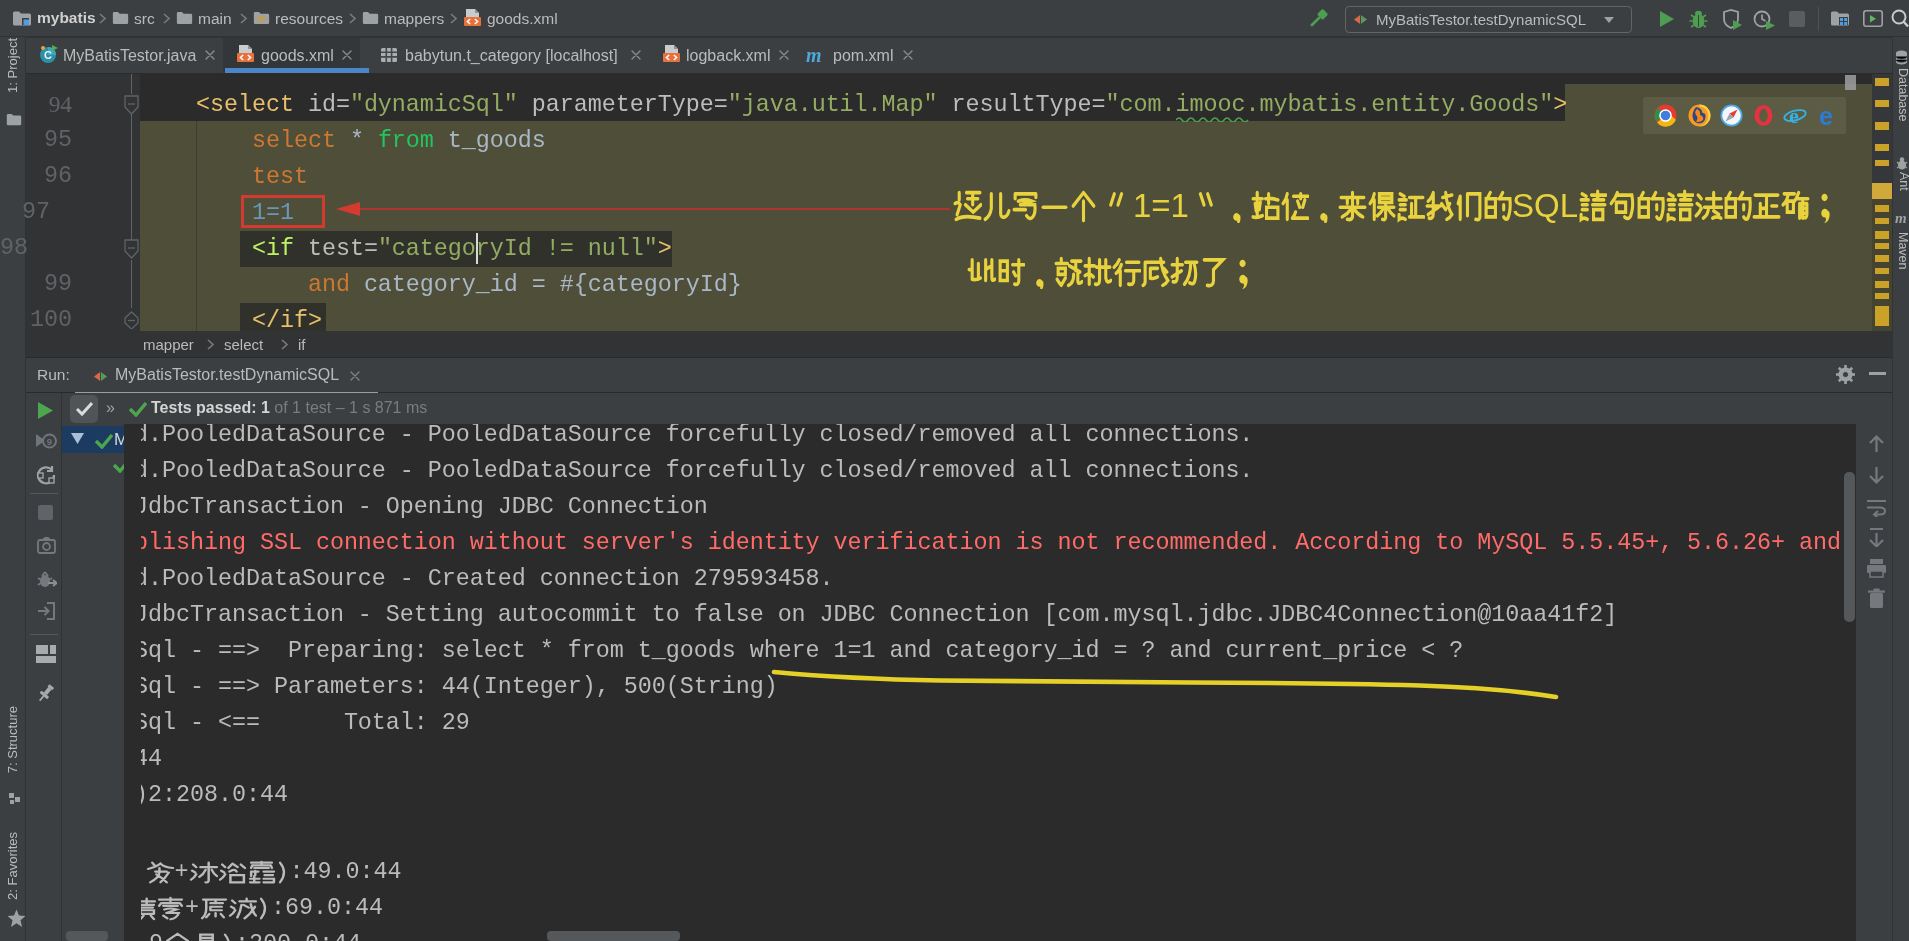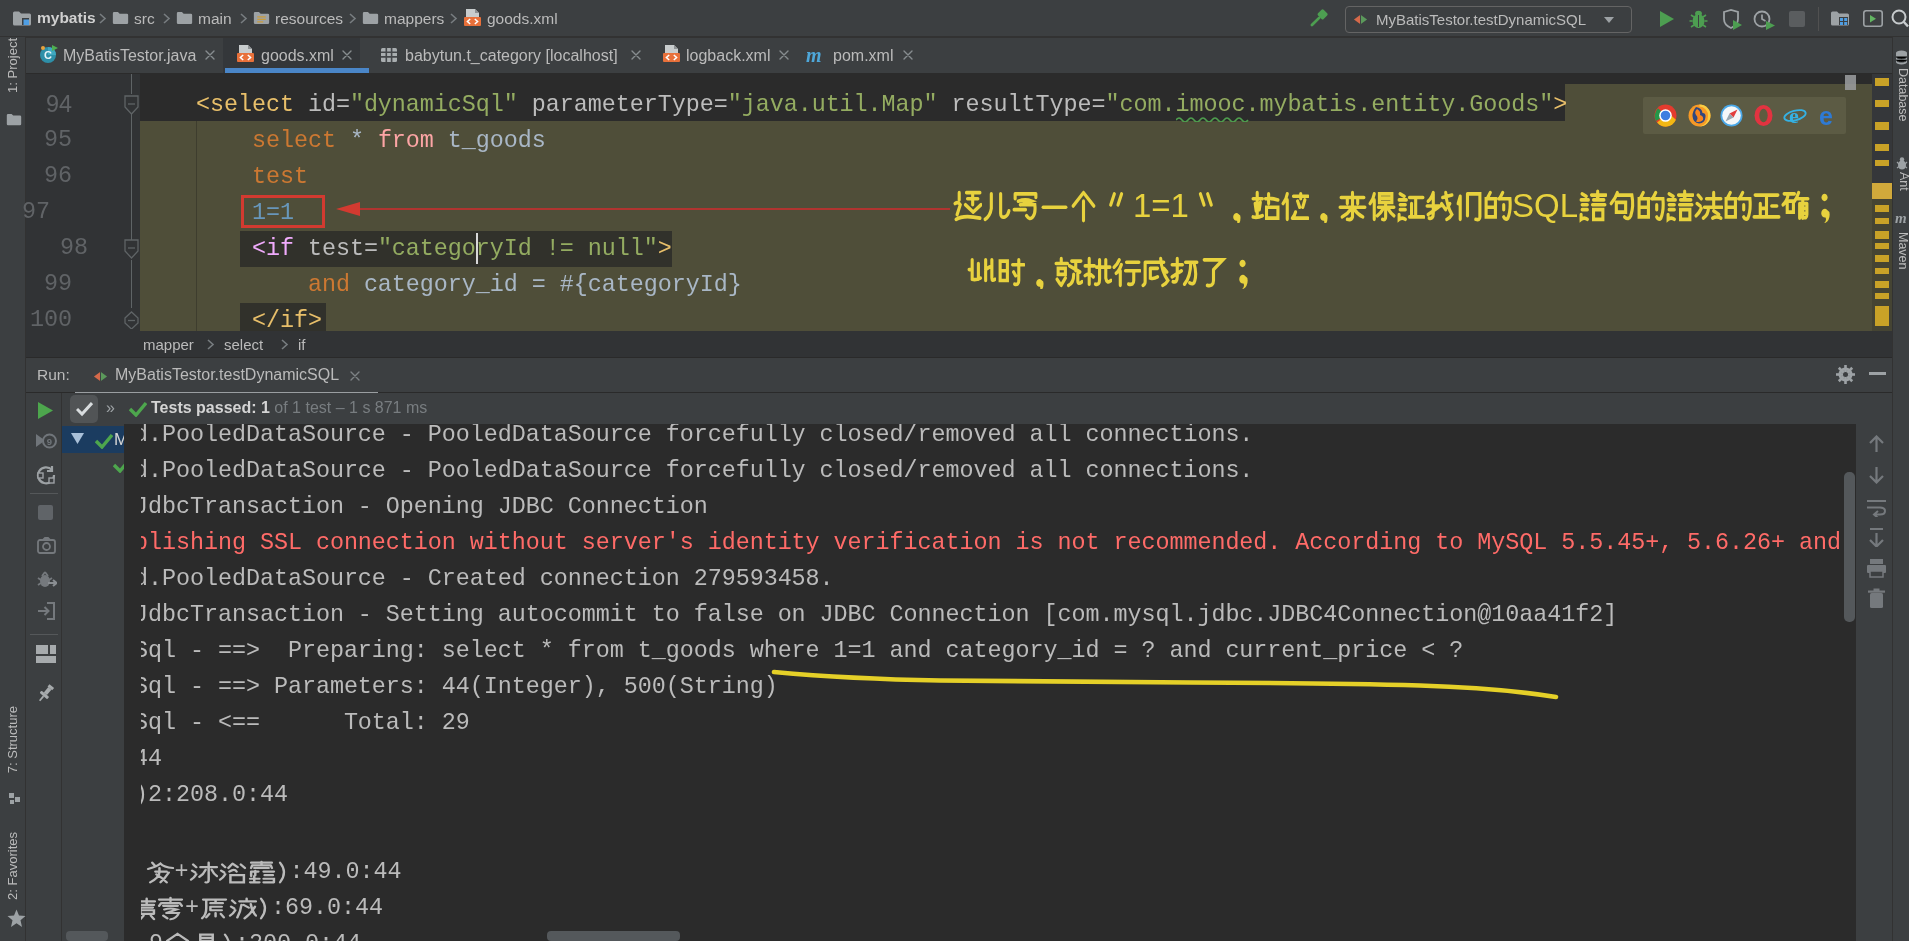--- a/index.html
+++ b/index.html
@@ -175,47 +175,47 @@
     <svg class="abs" style="left:7px;top:909px" width="19" height="19" viewBox="0 0 19 19">
       <path d="M9.5,0.5 L12,6.5 L18.5,7 L13.5,11.3 L15,18 L9.5,14.3 L4,18 L5.5,11.3 L0.5,7 L7,6.5 Z" fill="#9da2a5"></path>
     </svg>
     <div class="abs" style="left:26px;top:74px;width:114px;height:257px;background:#313335"></div>
     <div class="abs" style="left:140px;top:74px;width:1752px;height:257px;background:#2b2b2b"></div>
     <div class="abs" style="left:140px;top:84px;width:1752px;height:247px;background:#4f4e39"></div>
     <div class="abs" style="left:140px;top:74px;width:1425px;height:47px;background:#2b2b2b"></div>
     <div class="abs" style="left:196px;top:121px;width:1px;height:210px;background:#3e3d2e"></div>
     <div class="abs" style="left:240px;top:230.5px;width:432px;height:36px;background:#31312b"></div>
     <div class="abs" style="left:240px;top:302.5px;width:86px;height:28.5px;background:#31312b"></div>
-    <div class="abs" style="left:0;top:90.5px;width:72px;text-align:right;font-family:Liberation Sans, sans-serif;font-size:23.4px;color:#606366;letter-spacing:-0.045px">94</div>
+    <div class="abs" style="left:0;top:90.5px;width:72px;text-align:right;font-family:Liberation Serif, serif;font-size:23.4px;color:#606366;letter-spacing:-0.045px">94</div>
     <div class="abs" style="left:0;top:126.5px;width:72px;text-align:right;font-family:'Liberation Mono',monospace;font-size:23.4px;color:#606366;letter-spacing:-0.045px">95</div>
     <div class="abs" style="left:0;top:162.5px;width:72px;text-align:right;font-family:'Liberation Mono',monospace;font-size:23.4px;color:#606366;letter-spacing:-0.045px">96</div>
     <div class="abs" style="left:0;top:198.5px;width:72px;text-align:center;font-family:'Liberation Mono',monospace;font-size:23.4px;color:#606366;letter-spacing:-0.045px">97</div>
-    <div class="abs" style="left:16px;top:234.5px;width:72px;text-align:right;font-family:'Liberation Mono',monospace;font-size:23.4px;color:#606366;letter-spacing:-0.045px">98</div>
+    <div class="abs" style="left:0;top:234.5px;width:72px;text-align:left;font-family:'Liberation Mono',monospace;font-size:23.4px;color:#606366;letter-spacing:-0.045px">98</div>
     <div class="abs" style="left:0;top:270.5px;width:72px;text-align:right;font-family:'Liberation Mono',monospace;font-size:23.4px;color:#606366;letter-spacing:-0.045px">99</div>
     <div class="abs" style="left:0;top:306.5px;width:72px;text-align:right;font-family:'Liberation Mono',monospace;font-size:23.4px;color:#606366;letter-spacing:-0.045px">100</div>
     <svg class="abs" style="left:124px;top:94.5px" width="15" height="20" viewBox="0 0 15 20">
       <path d="M1,1 H14 V12 L7.5,19 L1,12 Z" fill="#313335" stroke="#5f6466" stroke-width="1.3"></path>
       <path d="M4,9 H11" stroke="#5f6466" stroke-width="1.3"></path>
     </svg>
     <svg class="abs" style="left:124px;top:238.5px" width="15" height="20" viewBox="0 0 15 20">
       <path d="M1,1 H14 V12 L7.5,19 L1,12 Z" fill="#313335" stroke="#5f6466" stroke-width="1.3"></path>
       <path d="M4,9 H11" stroke="#5f6466" stroke-width="1.3"></path>
     </svg>
     <svg class="abs" style="left:124px;top:310.5px" width="15" height="18" viewBox="0 0 15 18">
       <path d="M1,7 L7.5,1 L14,7 V12 L7.5,18 L1,12 Z" fill="#313335" stroke="#5f6466" stroke-width="1.3"></path>
       <path d="M4,9.5 H11" stroke="#5f6466" stroke-width="1.3"></path>
     </svg>
     <div class="abs" style="left:131px;top:74px;width:1px;height:20px;background:#5f6466"></div>
     <div class="abs" style="left:131px;top:114px;width:1px;height:126px;background:#5f6466"></div>
     <div class="abs" style="left:131px;top:260px;width:1px;height:48px;background:#5f6466"></div>
     <div class="el" style="left:140px;top:91.5px"><span style="color:#e8bf6a">    &lt;select</span><span style="color:#bcbcbc"> id=</span><span style="color:#94ac61">"dynamicSql"</span><span style="color:#bcbcbc"> parameterType=</span><span style="color:#94ac61">"java.util.Map"</span><span style="color:#bcbcbc"> resultType=</span><span style="color:#94ac61">"com.imooc.mybatis.entity.Goods"</span><span style="color:#e8bf6a">&gt;</span></div>
-    <div class="el" style="left:140px;top:127.5px"><span style="color:#cc7832">        select</span><span style="color:#a9b7c6"> * </span><span style="color:#fca5a5">from</span><span style="color:#a9b7c6"> t_goods</span></div>
+    <div class="el" style="left:140px;top:127.5px"><span style="color:#cc7832">        select</span><span style="color:#a9b7c6"> * </span><span style="color:#22c55e">from</span><span style="color:#a9b7c6"> t_goods</span></div>
     <div class="el" style="left:140px;top:163.5px"><span style="color:#cc7832">        test</span></div>
     <div class="el" style="left:140px;top:199.5px"><span style="color:#6897bb">        1=1</span></div>
-    <div class="el" style="left:140px;top:235.5px"><span style="color:#f0abfc">        &lt;if</span><span style="color:#bcbcbc"> test=</span><span style="color:#94ac61">"categoryId != null"</span><span style="color:#e8bf6a">&gt;</span></div>
+    <div class="el" style="left:140px;top:235.5px"><span style="color:#bef264">        &lt;if</span><span style="color:#bcbcbc"> test=</span><span style="color:#94ac61">"categoryId != null"</span><span style="color:#e8bf6a">&gt;</span></div>
     <div class="el" style="left:140px;top:271.5px"><span style="color:#cc7832">            and</span><span style="color:#a9b7c6"> category_id = #{categoryId}</span></div>
     <div class="el" style="left:140px;top:307.5px"><span style="color:#e8bf6a">        &lt;/if&gt;</span></div>
     <div class="abs" style="left:476px;top:233px;width:2px;height:31px;background:#d8d8d8"></div>
     <svg class="abs" style="left:1176px;top:116px" width="74" height="6" viewBox="0 0 74 6">
       <path d="M0,4 Q3,0 6,4 T12,4 T18,4 T24,4 T30,4 T36,4 T42,4 T48,4 T54,4 T60,4 T66,4 T72,4" fill="none" stroke="#4e9e4e" stroke-width="1.6"></path>
     </svg>
     <div class="abs" style="left:1643px;top:97px;width:203px;height:37px;background:#5c5b44;border-radius:2px"></div>
     <svg class="abs" style="left:1654px;top:104px" width="23" height="23" viewBox="0 0 23 23">
       <circle cx="11.5" cy="11.5" r="11" fill="#e33b2e"></circle>
       <path d="M11.5,11.5 L2,17 A11,11 0 0 1 4,4.2 Z" fill="#259648"></path>

